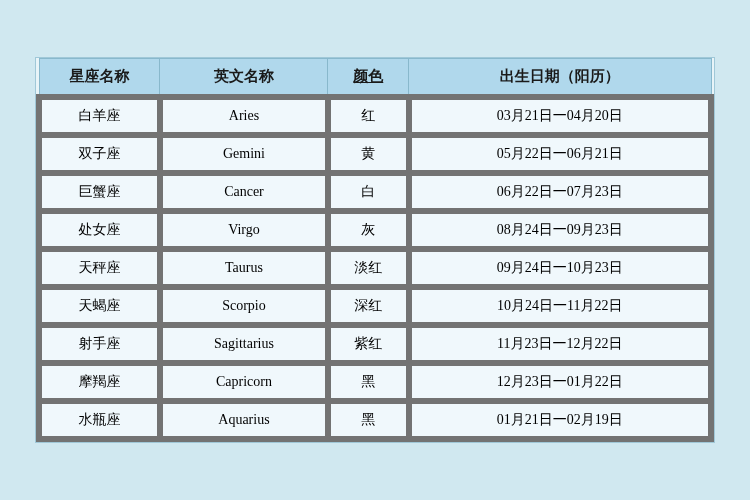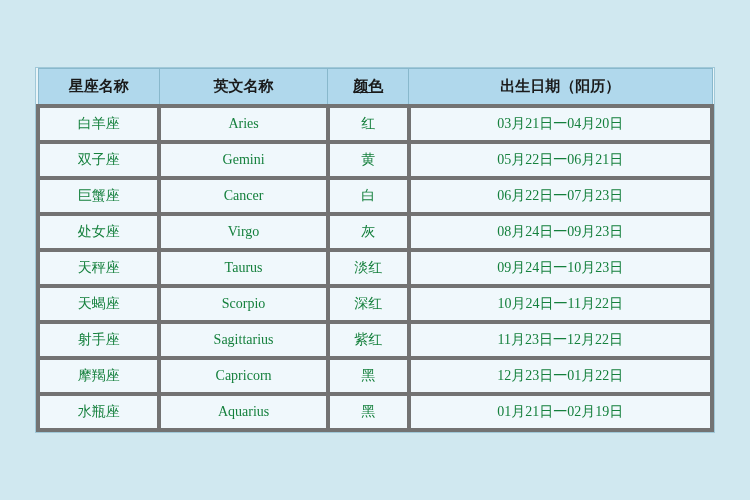--- a/index.html
+++ b/index.html
@@ -41,25 +41,25 @@
       font-weight: bold;
       font-size: 15px;
       color: #1a1a1a;
     }
 
     tbody tr {
       background-color: #f0f8fc;
     }
 
     tbody td {
-      border: 4px solid #737373;
+      border: 6px solid #737373;
       padding: 7px 12px;
       text-align: center;
       font-size: 14px;
-      color: #15803d;
+      color: #000000;
       font-family: Liberation Serif, serif;
     }
 
     .col-chinese { width: 18%; }
     .col-english { width: 25%; }
     .col-color   { width: 12%; text-decoration: underline; }
     .col-date    { width: 45%; text-align: center; }
   </style>
 </head>
 <body>

